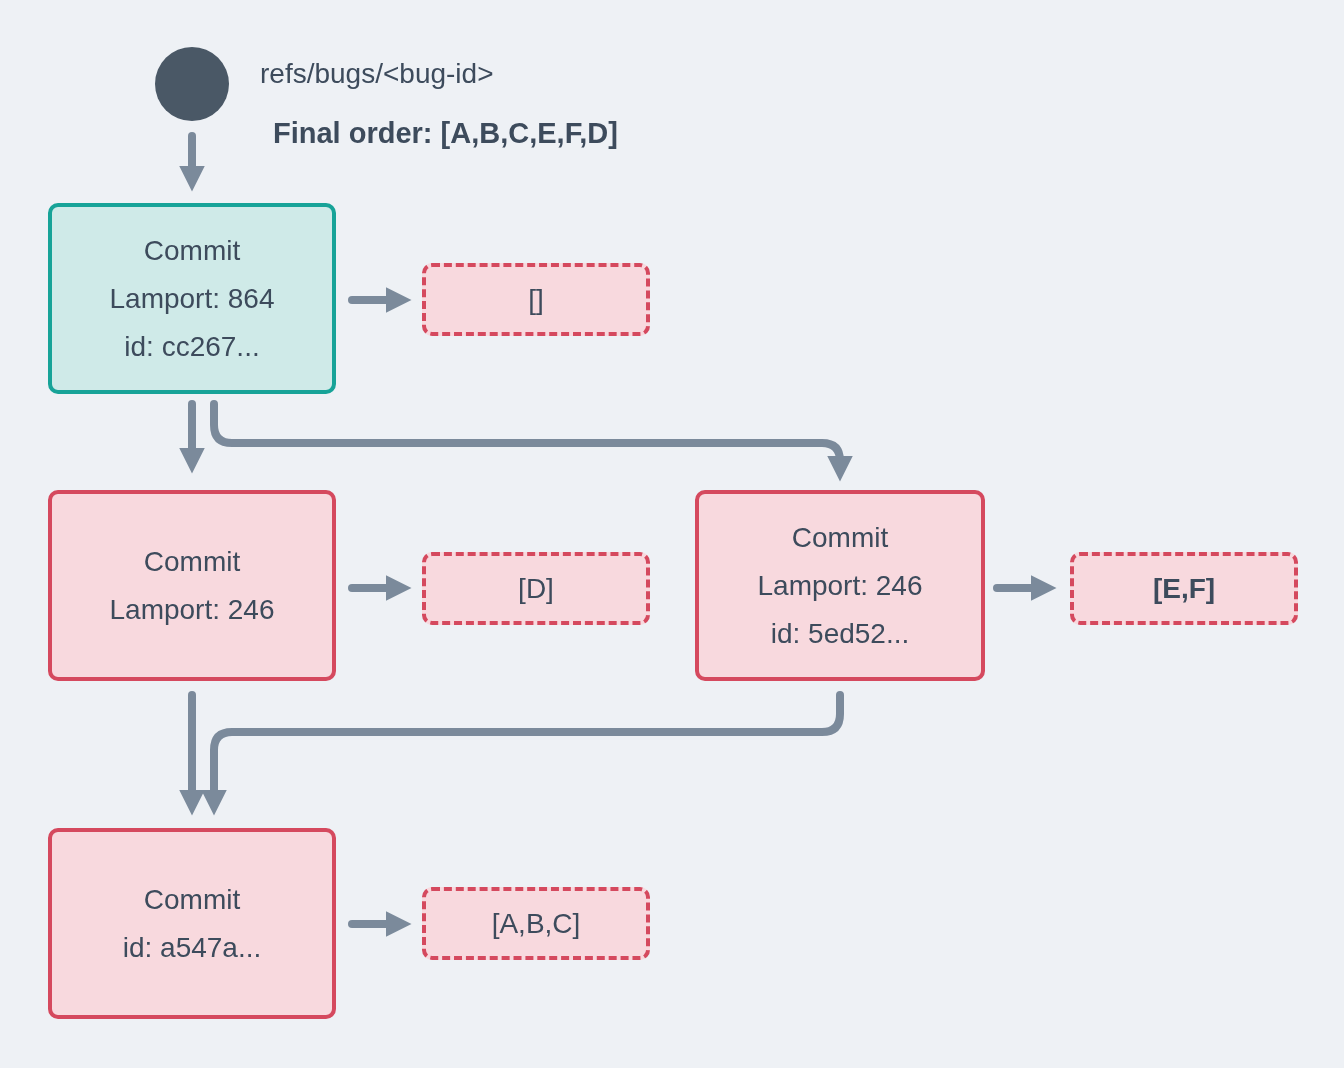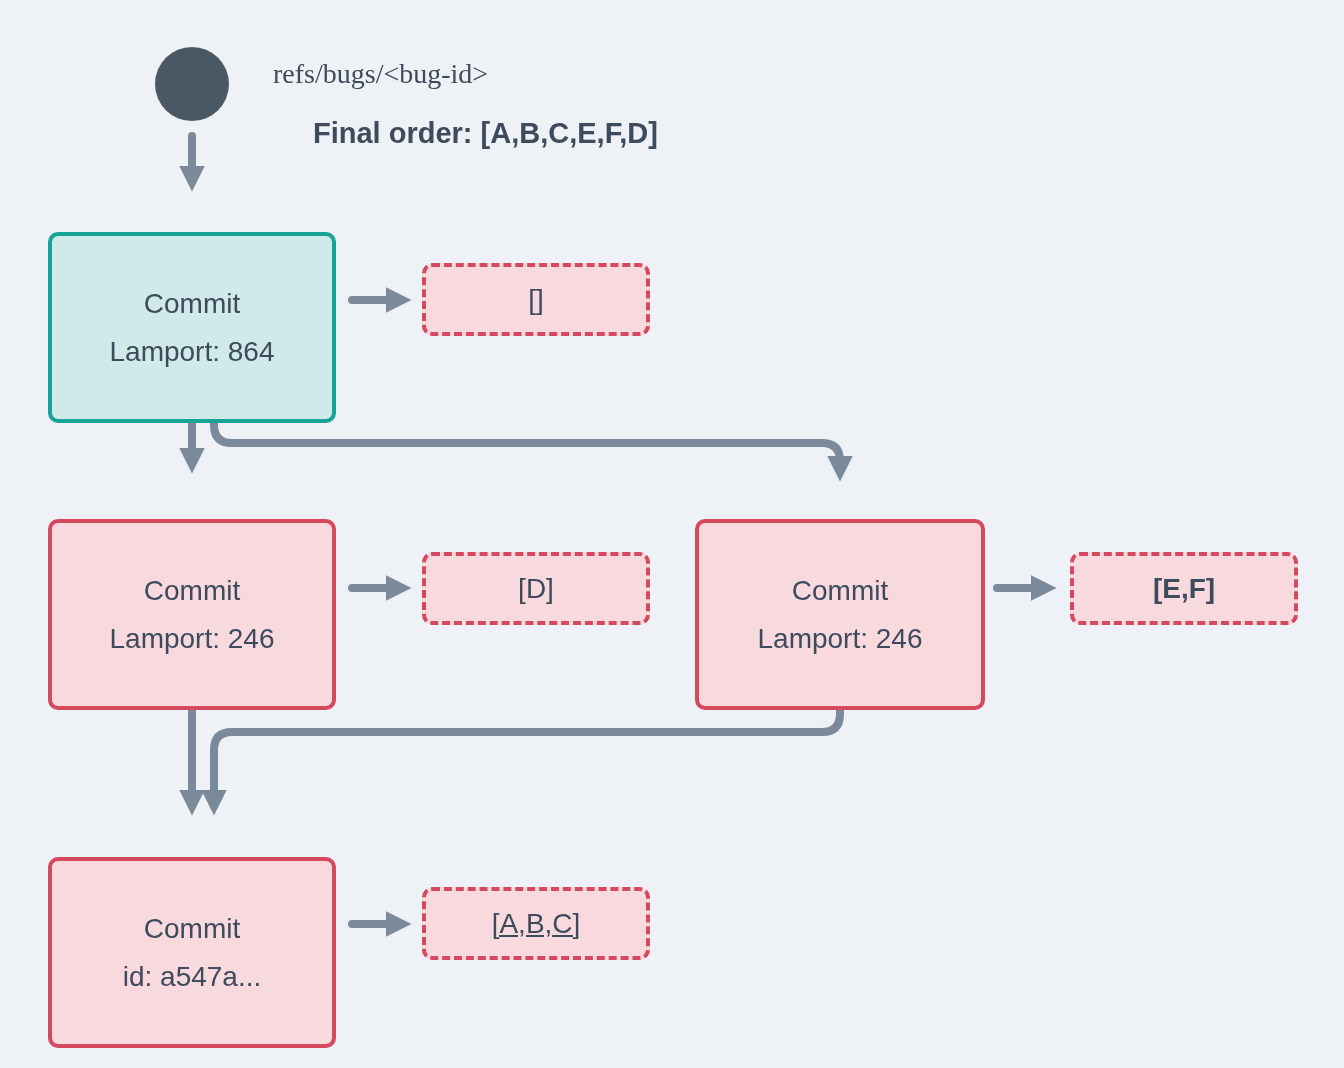--- a/index.html
+++ b/index.html
@@ -35,34 +35,33 @@
     border-radius: 50%;
     background: #4a5866;
   }
 
   .label {
     position: absolute;
     font-size: 28px;
     white-space: nowrap;
     color: #3d4b5c;
   }
-  .label.bold { font-weight: bold; font-size: 29px; margin-left: 40px; }
+  .label.bold { font-weight: bold; font-size: 29px; }
 
   .commit-node {
     position: absolute;
     width: 288px; height: 191px;
     border-radius: 10px;
     display: flex;
     flex-direction: column;
     align-items: center;
     justify-content: center;
     text-align: center;
     font-size: 28px;
     line-height: 48px;
-    margin-top: 29px;
   }
   .commit-node.teal { background: #cfeae8; border: 4px solid #17a398; }
   .commit-node.pink { background: #f8d9de; border: 4px solid #d5495e; }
 
   .ops-box {
     position: absolute;
     width: 228px; height: 73px;
     background: #f8d9de;
     border: 4px dashed #d5495e;
     border-radius: 10px;
@@ -88,48 +87,50 @@
     <path class="edge" d="M192,404 L192,454" marker-end="url(#ah)"></path>
     <path class="edge" d="M214,404 L214,425 Q214,443 232,443 L822,443 Q840,443 840,461 L840,462" marker-end="url(#ah)"></path>
     <path class="edge" d="M352,588 L392,588" marker-end="url(#ah)"></path>
     <path class="edge" d="M997,588 L1037,588" marker-end="url(#ah)"></path>
     <path class="edge" d="M192,695 L192,796" marker-end="url(#ah)"></path>
     <path class="edge" d="M840,695 L840,714 Q840,732 822,732 L232,732 Q214,732 214,750 L214,796" marker-end="url(#ah)"></path>
     <path class="edge" d="M352,924 L392,924" marker-end="url(#ah)"></path>
   </svg>
 
   <div class="ref-circle"></div>
-  <div class="label" style="left:273px; top:58px;font-family:Liberation Serif, serif;">refs/bugs/&lt;bug-id&gt;</div>
+  <div class="label" style="left:260px; top:58px;">refs/bugs/&lt;bug-id&gt;</div>
   <div class="label bold" style="left:273px; top:117px;">Final order: [A,B,C,E,F,D]</div>
 
   <div class="commit-node teal" style="left:48px; top:203px;">
     <div>Commit</div>
     <div>Lamport: 864</div>
+    <div>id: cc267...</div>
   </div>
   <div class="ops-box" style="left:422px; top:263px;">
     <span>[]</span>
   </div>
 
   <div class="commit-node pink" style="left:48px; top:490px;">
     <div>Commit</div>
     <div>Lamport: 246</div>
   </div>
   <div class="ops-box" style="left:422px; top:552px;">
     <span>[D]</span>
   </div>
 
   <div class="commit-node pink" style="left:695px; top:490px; width:290px;">
     <div>Commit</div>
     <div>Lamport: 246</div>
+    <div>id: 5ed52...</div>
   </div>
   <div class="ops-box" style="left:1070px; top:552px;font-weight:bold;">
     <span>[E,F]</span>
   </div>
 
   <div class="commit-node pink" style="left:48px; top:828px;">
     <div>Commit</div>
     <div>id: a547a...</div>
   </div>
-  <div class="ops-box" style="left:422px; top:887px;text-decoration:underline;">
+  <div class="ops-box" style="left:422px; top:887px;">
     <span>[A,B,C]</span>
   </div>
 
 </div>
 
 </body></html>

